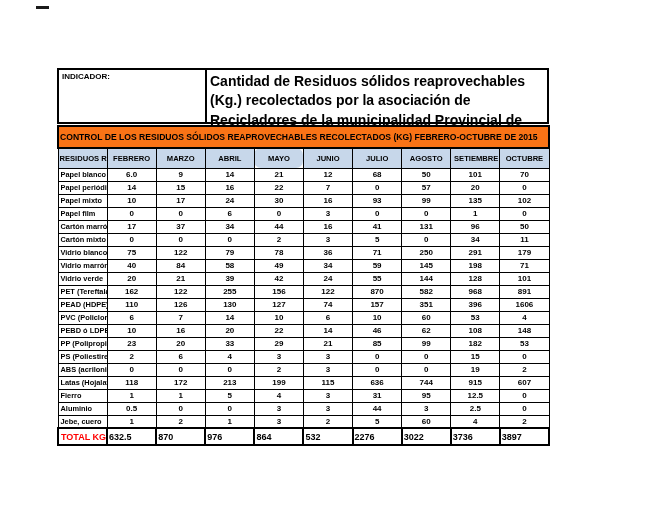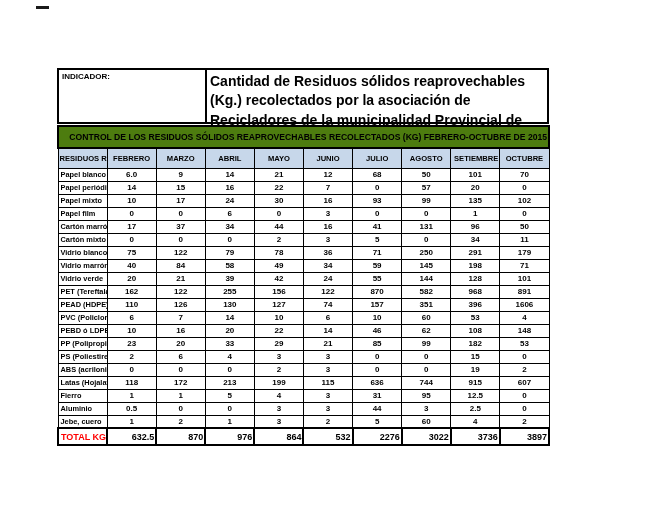--- a/index.html
+++ b/index.html
@@ -22,38 +22,38 @@
   }
   
   .main-table{
     position:absolute;left:57px;top:125px;width:493px;
     border-collapse:collapse;table-layout:fixed;background:#fff;
   }
   .main-table td,.main-table th{
     border:1px solid #000;box-sizing:border-box;overflow:hidden;white-space:nowrap;
   }
   .title-cell{
-    background:#4d7c0f;font-weight:bold;font-size:8.6px;text-align:right;
+    background:#f97316;font-weight:bold;font-size:8.6px;text-align:left;
     height:22px;border:2px solid #000 !important;
   }
   .col-head{
     background:#c7d7ea;font-weight:bold;font-size:7.6px;text-align:center;height:20px;
   }
   .row-label{
     font-weight:bold;font-size:7.4px;text-align:left;padding:0 2px;height:13px;
   }
   .val{
     font-weight:bold;font-size:8px;text-align:center;height:13px;
   }
   .total-label{
     color:#ff0000;font-weight:bold;font-size:9px;text-align:left;padding:0 2px;
     height:17px;border:2px solid #000 !important;
   }
   .total-val{
-    font-weight:bold;font-size:9px;text-align:right;height:17px;
+    font-weight:bold;font-size:9px;text-align:left;height:17px;
     border:2px solid #000 !important;
   }
 </style>
 </head>
 <body>
 
 <div class="scan-mark"></div>
 
 <div class="indicator">
   <div class="indicator-label">INDICADOR:</div>
@@ -63,21 +63,21 @@
 <table class="main-table">
   <thead>
     <tr>
       <th class="title-cell" colspan="10">CONTROL DE LOS RESIDUOS SÓLIDOS REAPROVECHABLES RECOLECTADOS (KG)  FEBRERO-OCTUBRE DE  2015</th>
     </tr>
     <tr id="header-row">
         <th class="col-head" style="width: 163px;">RESIDUOS RECICLABLES</th>
         <th class="col-head" style="width: 50px;">FEBRERO</th>
         <th class="col-head" style="width: 45px;">MARZO</th>
         <th class="col-head" style="width: 41px;">ABRIL</th>
-        <th class="col-head" style="width: 41px;">MAYO</th>
+        <th class="col-head" style="width: 41px; border-radius: 7px;">MAYO</th>
         <th class="col-head" style="width: 31px;">JUNIO</th>
         <th class="col-head" style="width: 31px;">JULIO</th>
         <th class="col-head" style="width: 43px;">AGOSTO</th>
         <th class="col-head" style="width: 53px; text-align: right;">SETIEMBRE</th>
         <th class="col-head" style="width: 46px;">OCTUBRE</th>
       </tr>
   </thead>
   <tbody id="table-body">
       <tr>
         <td class="row-label">Papel blanco</td>

